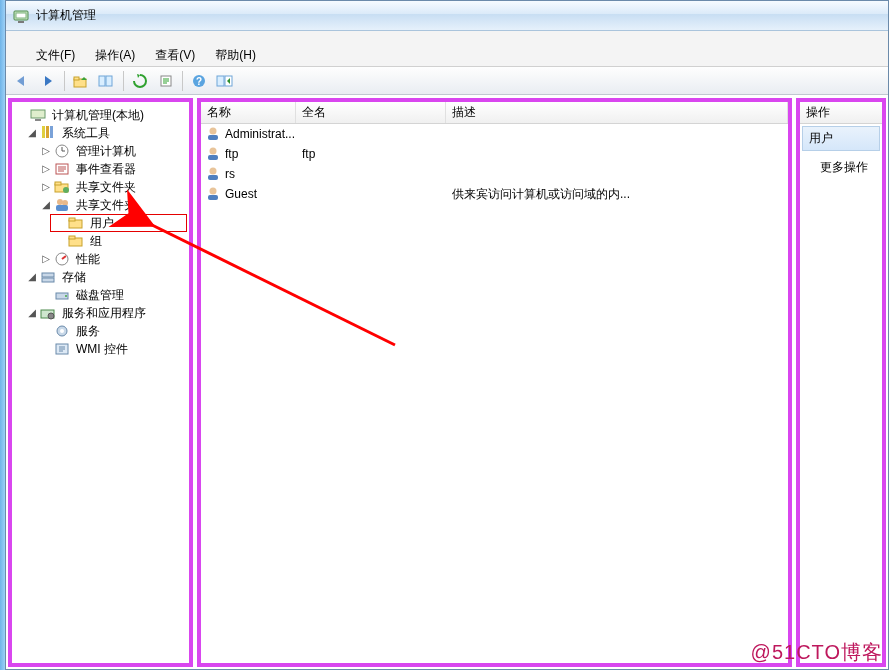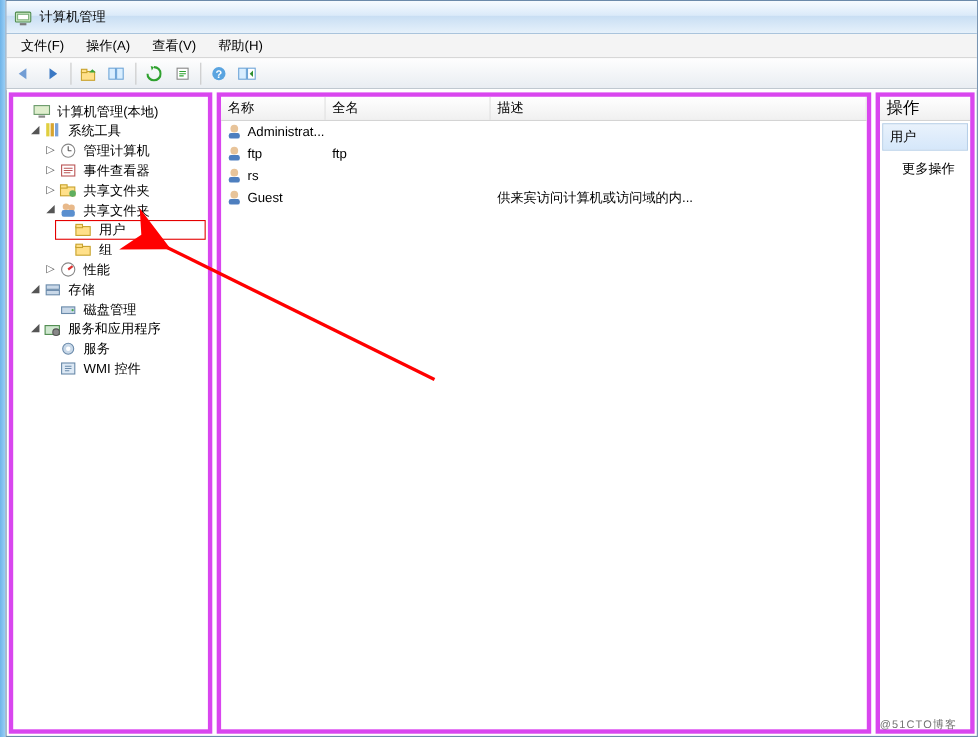--- a/index.html
+++ b/index.html
@@ -22,23 +22,23 @@
   }
   .titlebar {
     height: 30px; display: flex; align-items: center;
     background: linear-gradient(#f6fbff, #dbeaf9 45%, #c8def3 46%, #e6f1fb);
     border-bottom: 1px solid #aac4dc;
     color: #000;
   }
   .titlebar .appicon { width: 18px; height: 18px; margin: 0 6px 0 6px; display:inline-flex; align-items:center; justify-content:center; }
   .titlebar .title { font-size: 12px; }
   .menubar {
-    height: 22px; display: flex; align-items: flex-start;
+    height: 36px; display: flex; align-items: flex-end;
     background: #f4f4f4; border-bottom: 1px solid #d0d0d0;
-    padding-left: 3px;
+    padding-left: 20px;
   }
   .menubar .mitem { padding: 2px 10px; cursor: default; }
   .toolbar {
     height: 28px; display: flex; align-items: center; gap: 2px;
     background: linear-gradient(#fefefe, #e9edf2);
     border-bottom: 1px solid #c0c8d0;
     padding: 0 4px;
   }
   .tbtn {
     width: 24px; height: 22px; display: inline-flex; align-items:center; justify-content:center;
@@ -78,39 +78,39 @@
   .lrow .c-name { width:95px; padding-left:4px; display:flex; align-items:center; overflow:hidden; text-overflow:ellipsis; white-space:nowrap; }
   .lrow .uicon { width:16px; height:16px; margin-right:4px; flex-shrink:0; display:inline-flex; align-items:center; justify-content:center; }
   .lrow .c-full { width:150px; padding-left:6px; white-space:nowrap; overflow:hidden; }
   .lrow .c-desc { flex:1; padding-left:6px; white-space:nowrap; overflow:hidden; text-overflow:ellipsis; }
 
   
   .actions-header {
     height:22px; display:flex; align-items:center; padding:0 6px;
     background: linear-gradient(#ffffff,#f0f0f0);
     border-bottom:1px solid #d4d4d4;
-    font-size:15px;
+    font-size:12px;
   }
   .actions-body { flex:1; }
   .action-title {
     background: linear-gradient(#e9f2fc,#d5e7fa);
     border:1px solid #b6cfe8; margin:2px; padding:3px 6px;
     font-size:12px;
   }
   .action-item { padding:6px 8px 6px 20px; font-size:12px; cursor:default; }
 
   
   .arrow-svg { position:absolute; left:0; top:0; pointer-events:none; }
 
   
   svg { display:block; }
 
   .watermark {
-    position:absolute; right:19px; bottom:4px;
-    color:#737373; font-size:10px; letter-spacing:1px;
+    position:absolute; right:6px; bottom:4px;
+    color:#be185d; font-size:20px; letter-spacing:1px;
     pointer-events:none; user-select:none;
   }
 </style>
 </head>
 <body>
 
 <div class="leftbar"></div>
 
 <div class="window">
 

